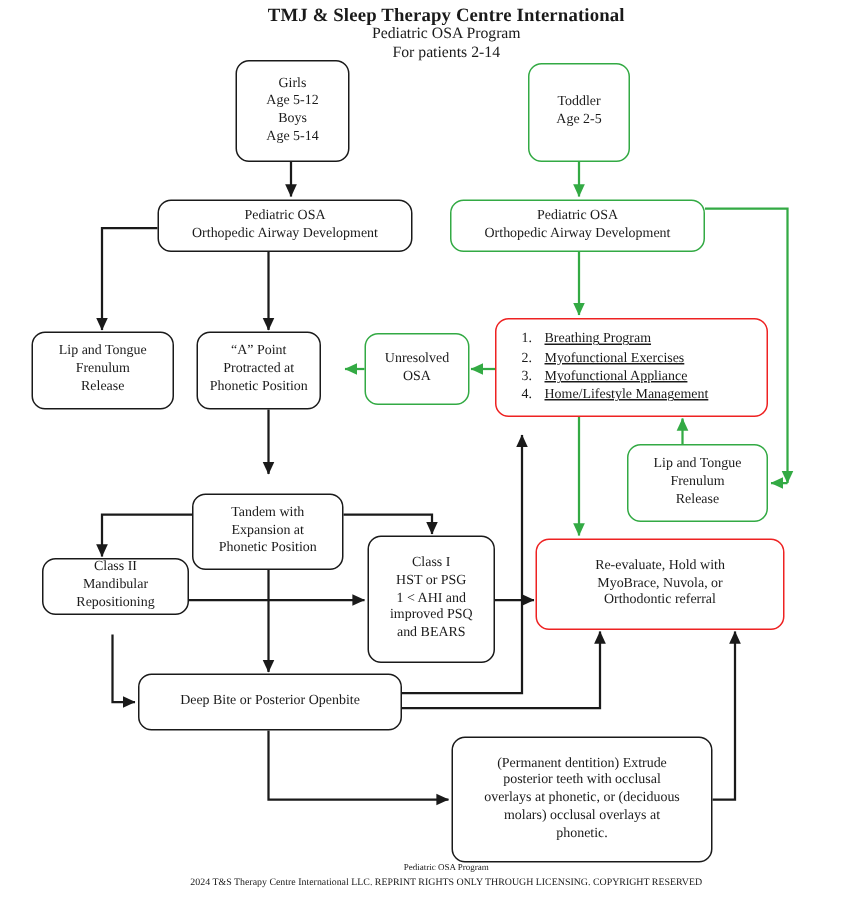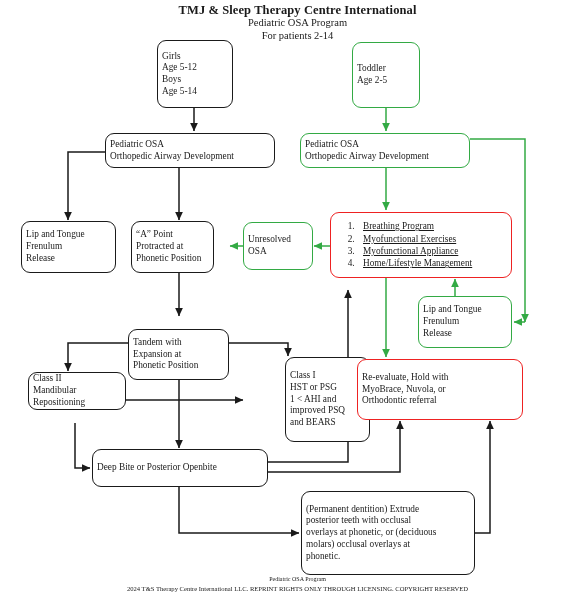--- a/index.html
+++ b/index.html
@@ -50,20 +50,21 @@
   }
   .node {
     position: absolute;
     box-sizing: border-box;
     border: 1.6px solid #1a1a1a;
     border-radius: 9px;
     background: #ffffff;
     display: flex;
     align-items: center;
     justify-content: center;
+    text-align: center;
     font-size: 9.3px;
     line-height: 1.26;
     padding: 2px 4px;
     z-index: 2;
   }
   .node.green { border-color: #33aa44; border-width: 1.7px; }
   .node.red   { border-color: #ee2222; border-width: 1.9px; }
   .node .inner { width: 100%; }
   .node.listbox {
     justify-content: flex-start;
@@ -207,21 +208,21 @@
 Expansion at
 Phonetic Position</div>
   </div>
 
   <div class="node" style="left:28px; top:372px; width:98px; height:38px;">
     <div class="inner" style="white-space:pre-line">Class II
 Mandibular
 Repositioning</div>
   </div>
 
-  <div class="node" style="left:245px; top:357px; width:85px; height:85px;margin-left:40px;">
+  <div class="node" style="left:245px; top:357px; width:85px; height:85px;">
     <div class="inner" style="white-space:pre-line">Class I
 HST or PSG
 1 &lt; AHI and
 improved PSQ
 and BEARS</div>
   </div>
 
   <div class="node red" style="left:357px; top:359px; width:166px; height:61px;">
     <div class="inner" style="white-space:pre-line">Re-evaluate, Hold with
 MyoBrace, Nuvola, or

